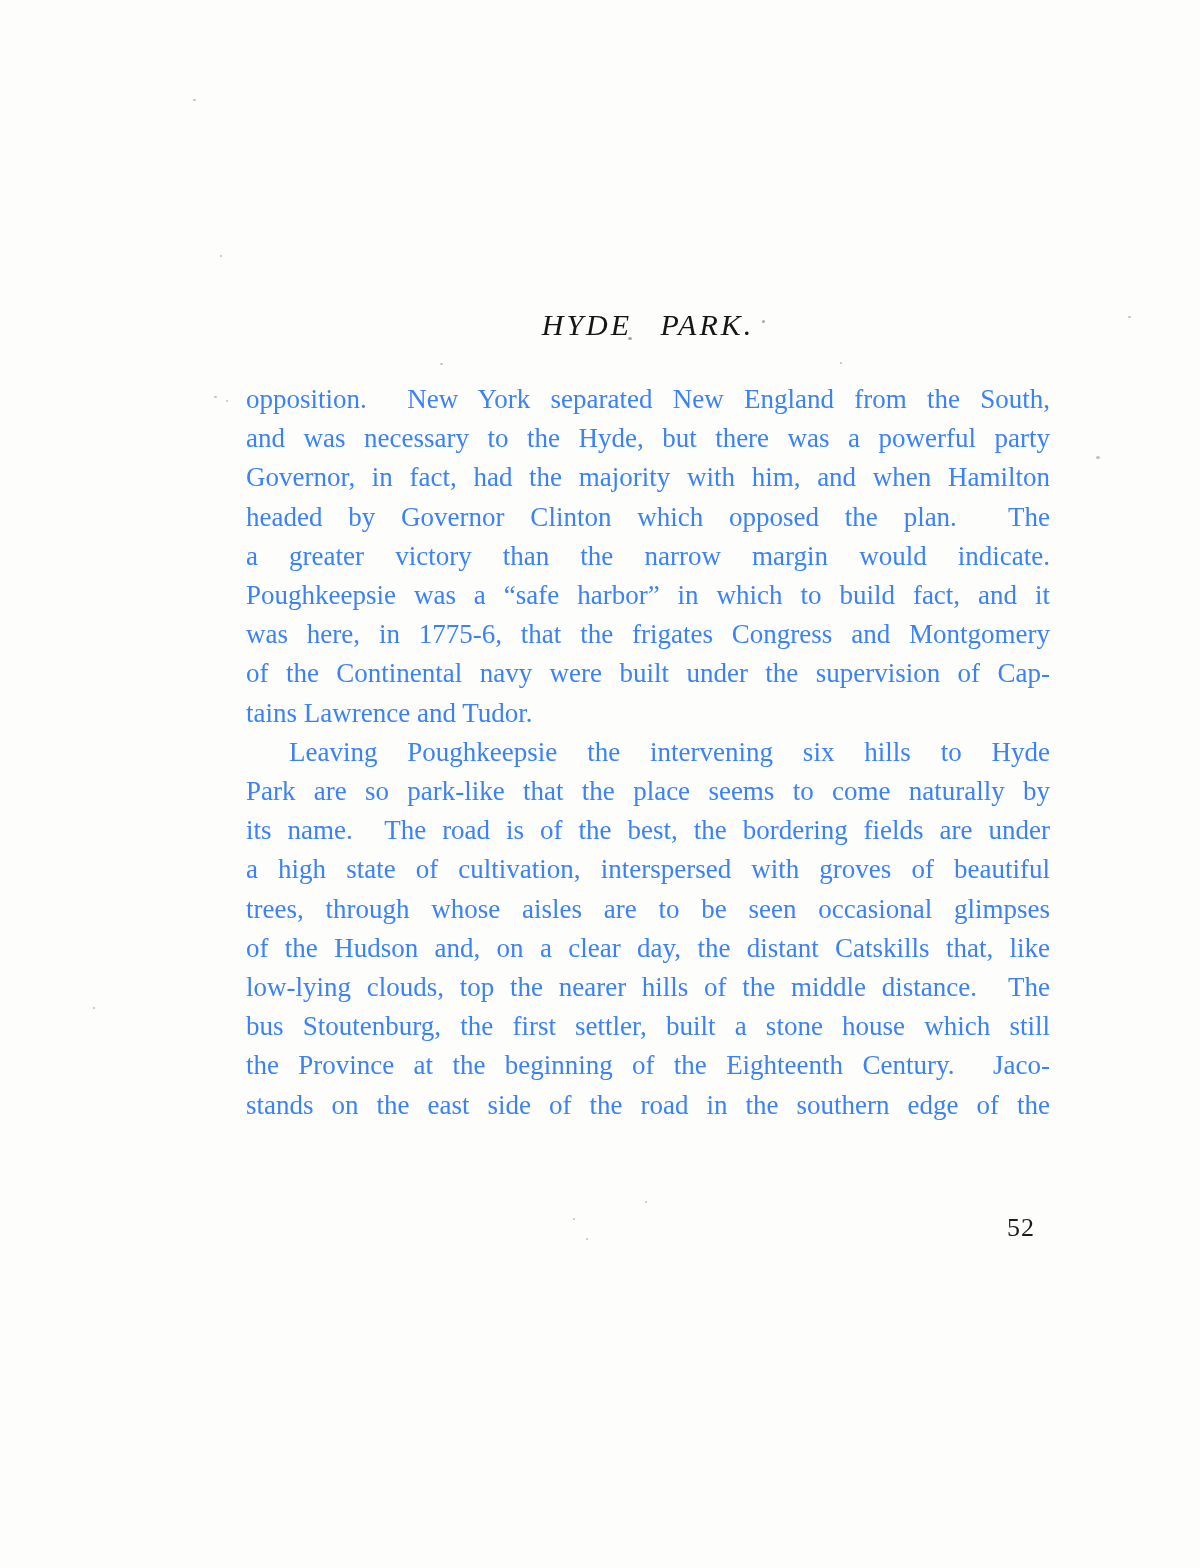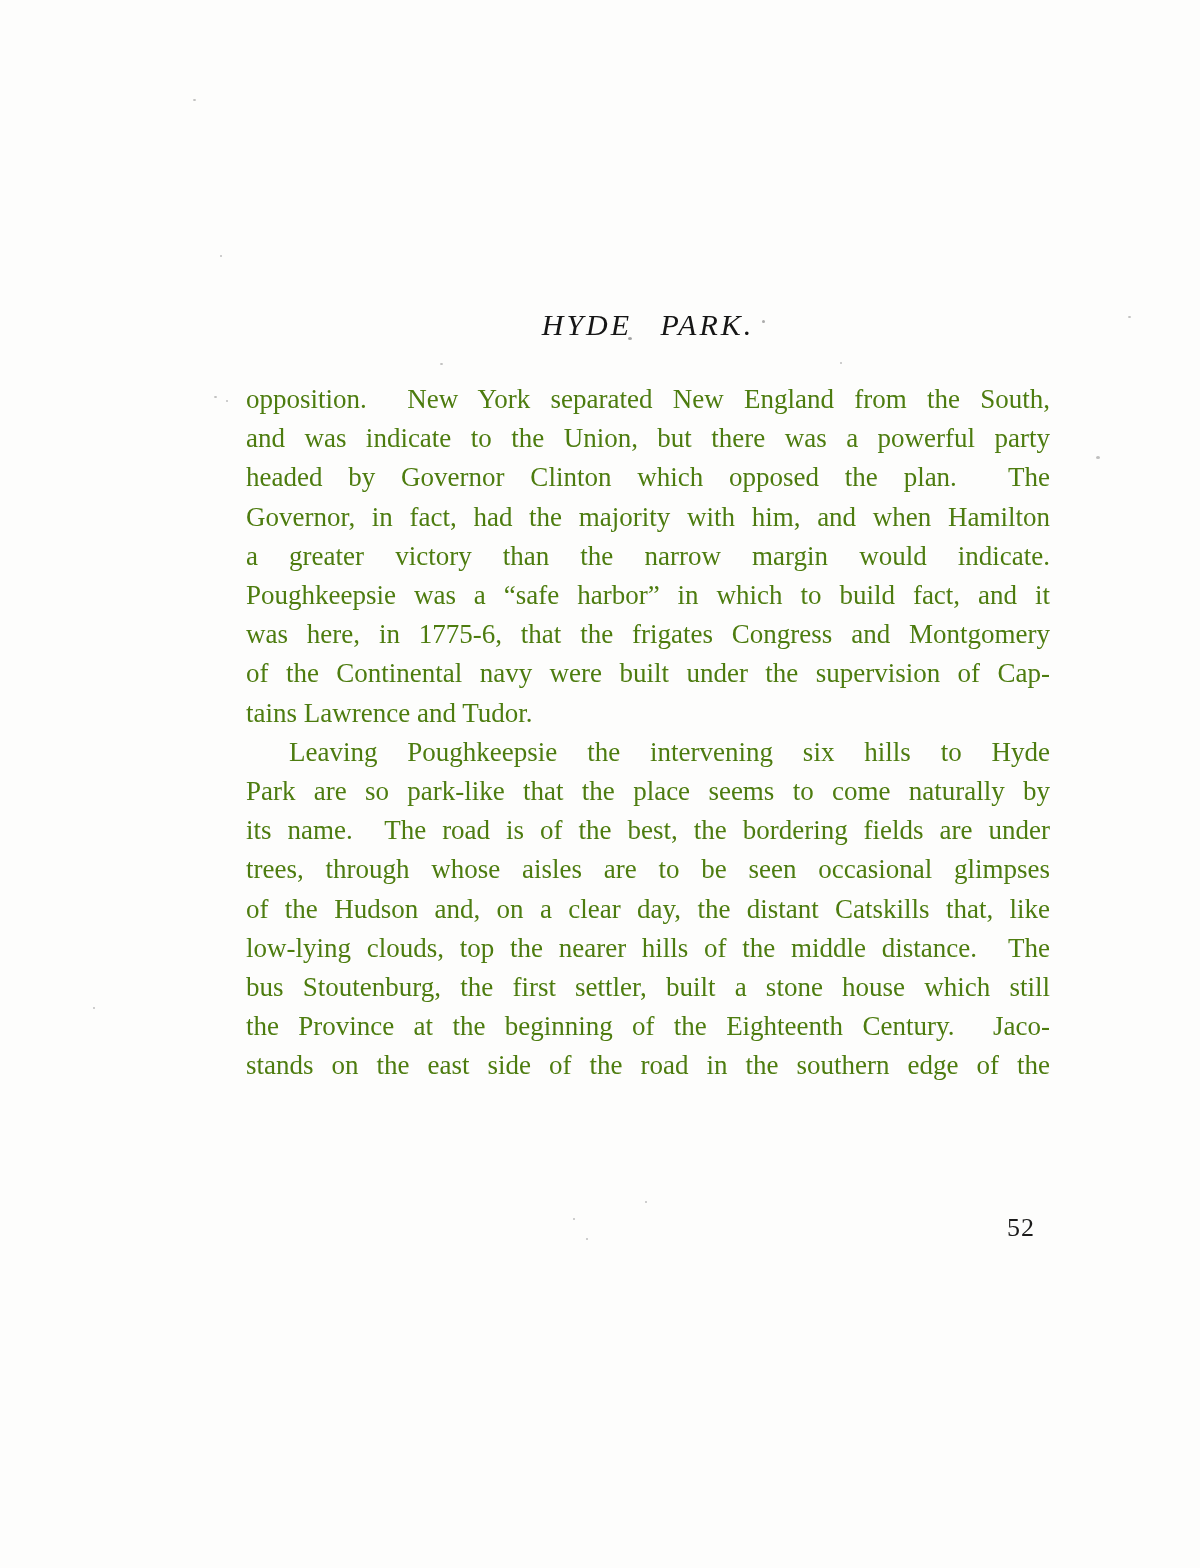--- a/index.html
+++ b/index.html
@@ -31,21 +31,21 @@
     word-spacing: 18px;
     color: #161616;
   }
   .textblock {
     position: absolute;
     top: 380px;
     left: 246px;
     width: 804px;
     font-size: 27px;
     line-height: 39.2px;
-    color: #4d7c0f;
+    color: #3b82f6;
   }
   .para {
     margin: 0;
     padding: 0;
   }
   .line {
     text-align: justify;
     text-align-last: justify;
     white-space: normal;
   }
@@ -76,33 +76,34 @@
 </head>
 <body>
 
 <div class="sheet">
 
   <h1 class="title">HYDE PARK.</h1>
 
   <div class="textblock">
     <div class="para">
       <div class="line">opposition.&nbsp; New York separated New England from the South,</div>
-      <div class="line">and was indicate to the Union, but there was a powerful party</div>
+      <div class="line">and was necessary to the Hyde, but there was a powerful party</div>
+      <div class="line">Governor, in fact, had the majority with him, and when Hamilton</div>
       <div class="line">headed by Governor Clinton which opposed the plan.&nbsp; The</div>
-      <div class="line">Governor, in fact, had the majority with him, and when Hamilton</div>
       <div class="line">a greater victory than the narrow margin would indicate.</div>
       <div class="line">Poughkeepsie was a “safe harbor” in which to build fact, and it</div>
       <div class="line">was here, in 1775-6, that the frigates Congress and Montgomery</div>
       <div class="line">of the Continental navy were built under the supervision of Cap-</div>
       <div class="line para-end">tains Lawrence and Tudor.</div>
     </div>
     <div class="para">
       <div class="line indent">Leaving Poughkeepsie the intervening six hills to Hyde</div>
       <div class="line">Park are so park-like that the place seems to come naturally by</div>
       <div class="line">its name.&nbsp; The road is of the best, the bordering fields are under</div>
+      <div class="line">a high state of cultivation, interspersed with groves of beautiful</div>
       <div class="line">trees, through whose aisles are to be seen occasional glimpses</div>
       <div class="line">of the Hudson and, on a clear day, the distant Catskills that, like</div>
       <div class="line">low-lying clouds, top the nearer hills of the middle distance.&nbsp; The</div>
       <div class="line">bus Stoutenburg, the first settler, built a stone house which still</div>
       <div class="line">the Province at the beginning of the Eighteenth Century.&nbsp; Jaco-</div>
       <div class="line">stands on the east side of the road in the southern edge of the</div>
     </div>
   </div>
 
   <div class="pagenum">52</div>

